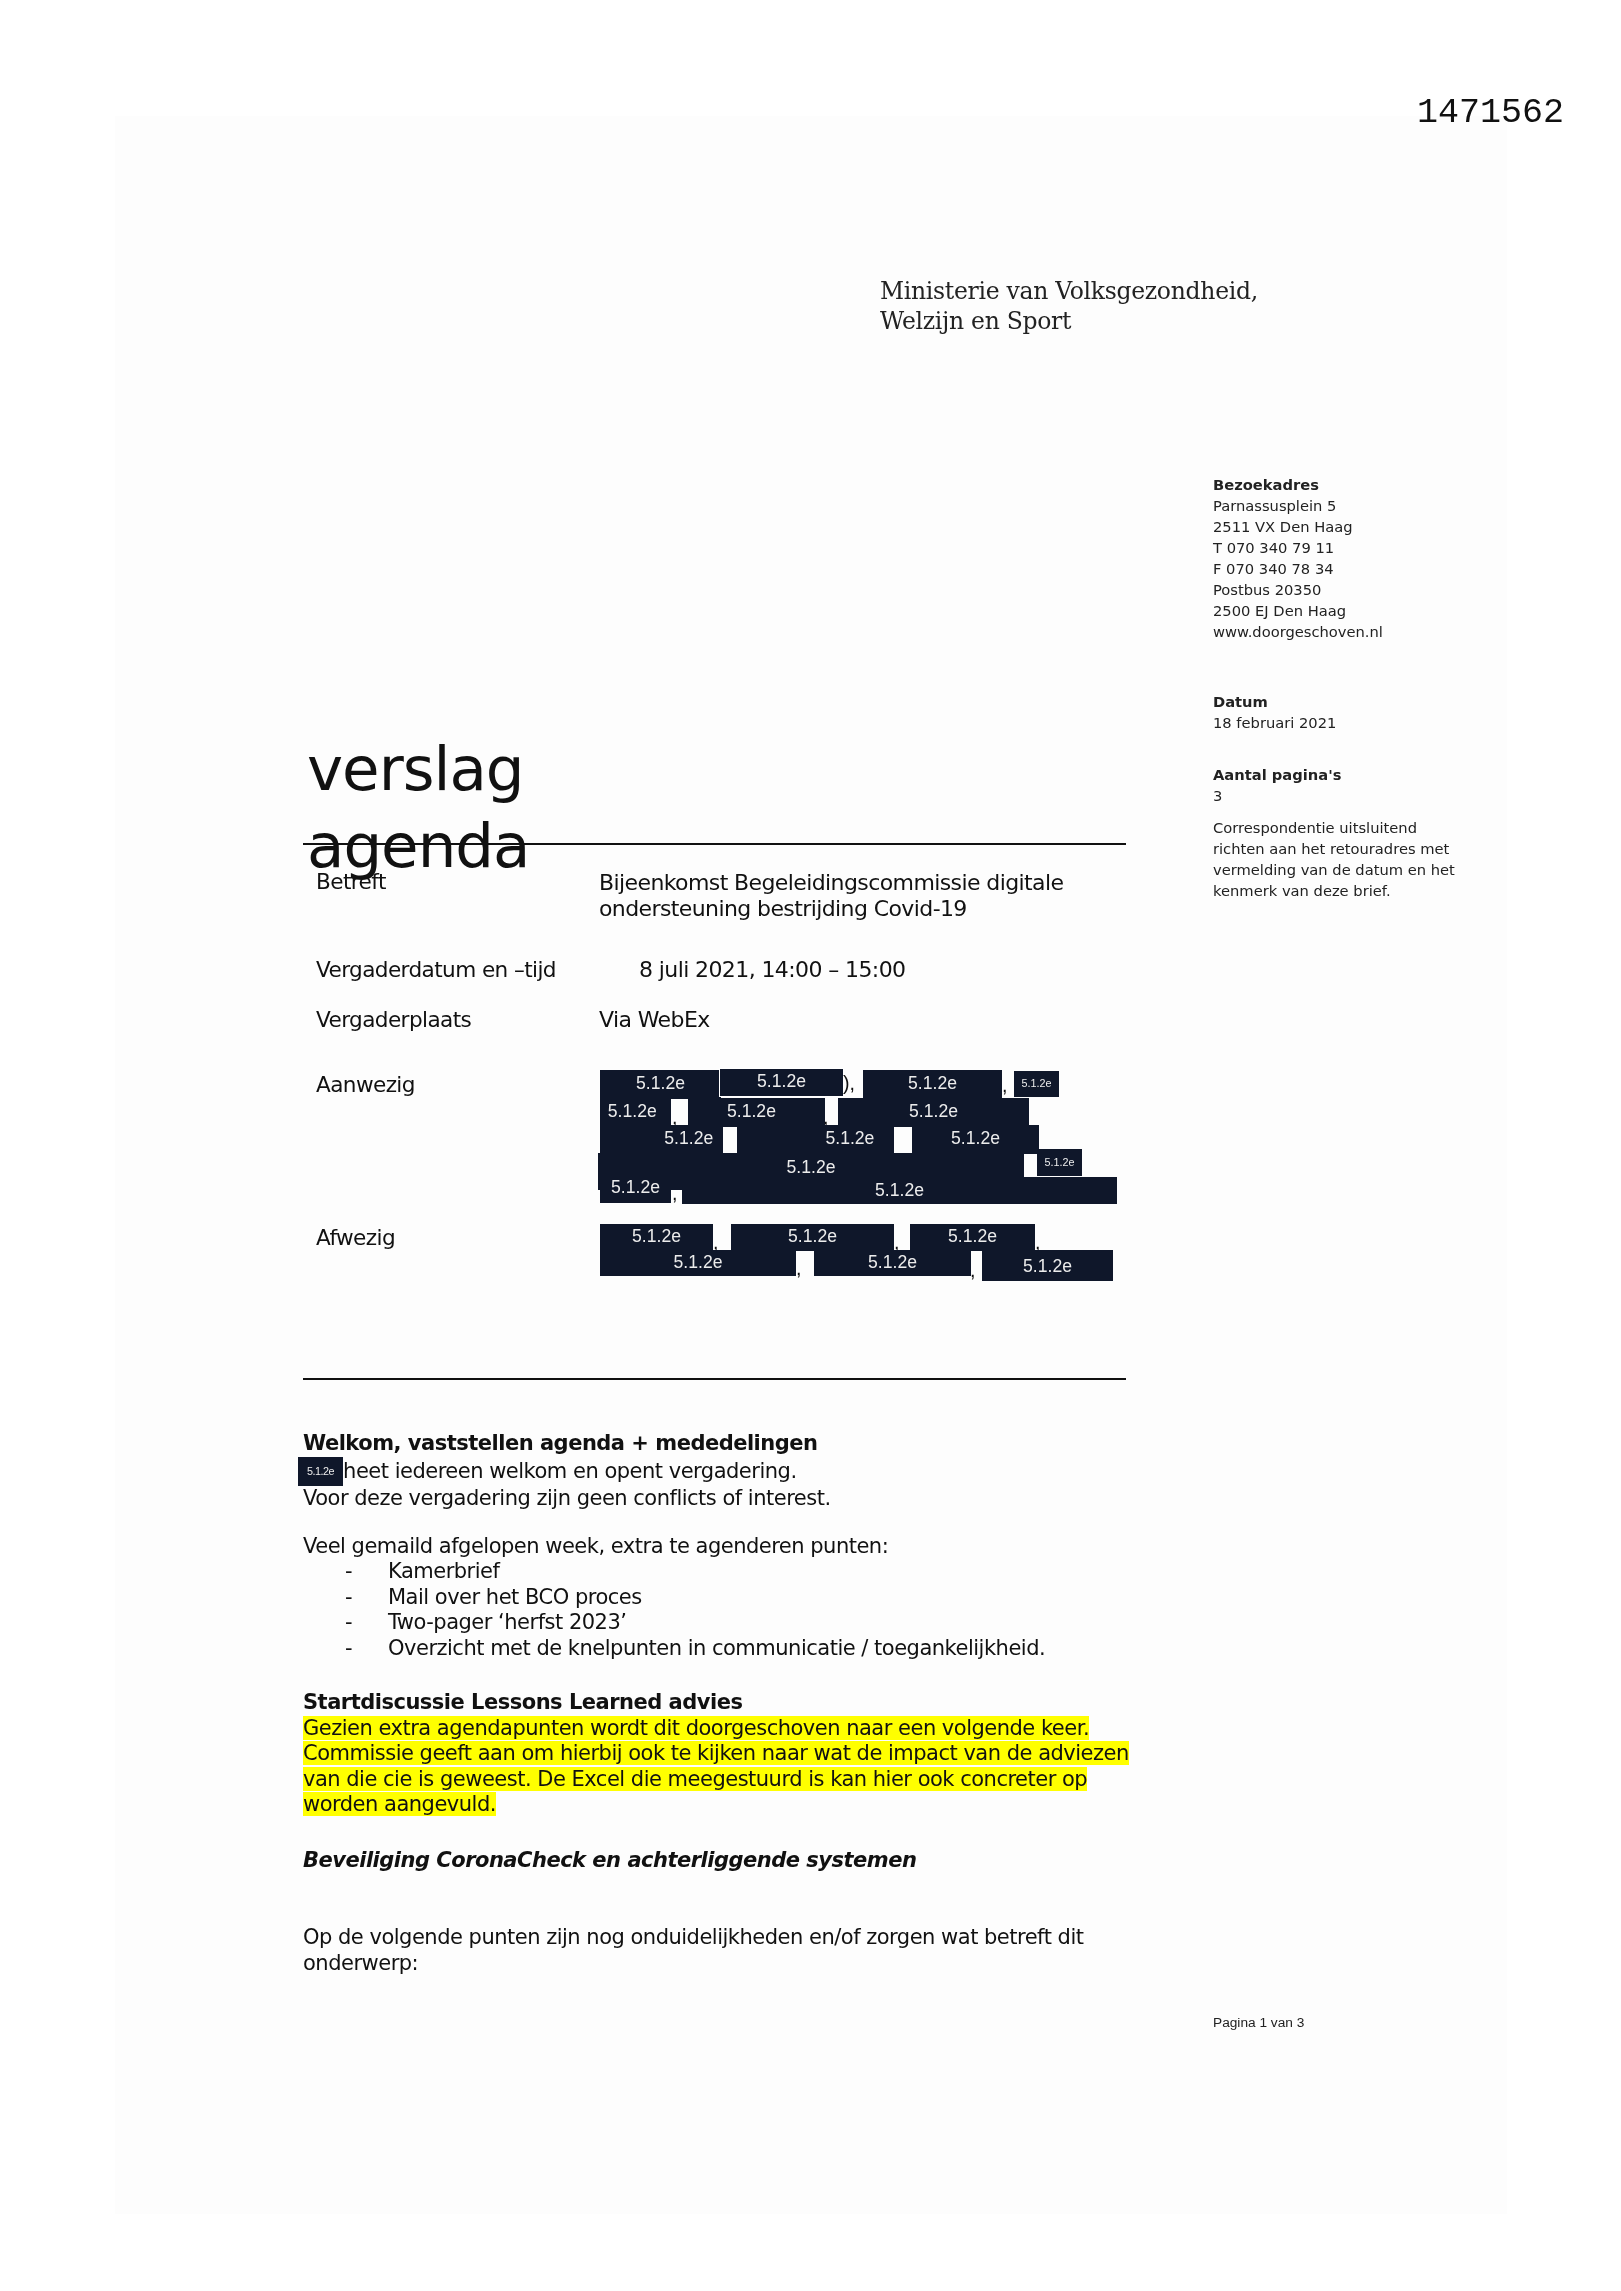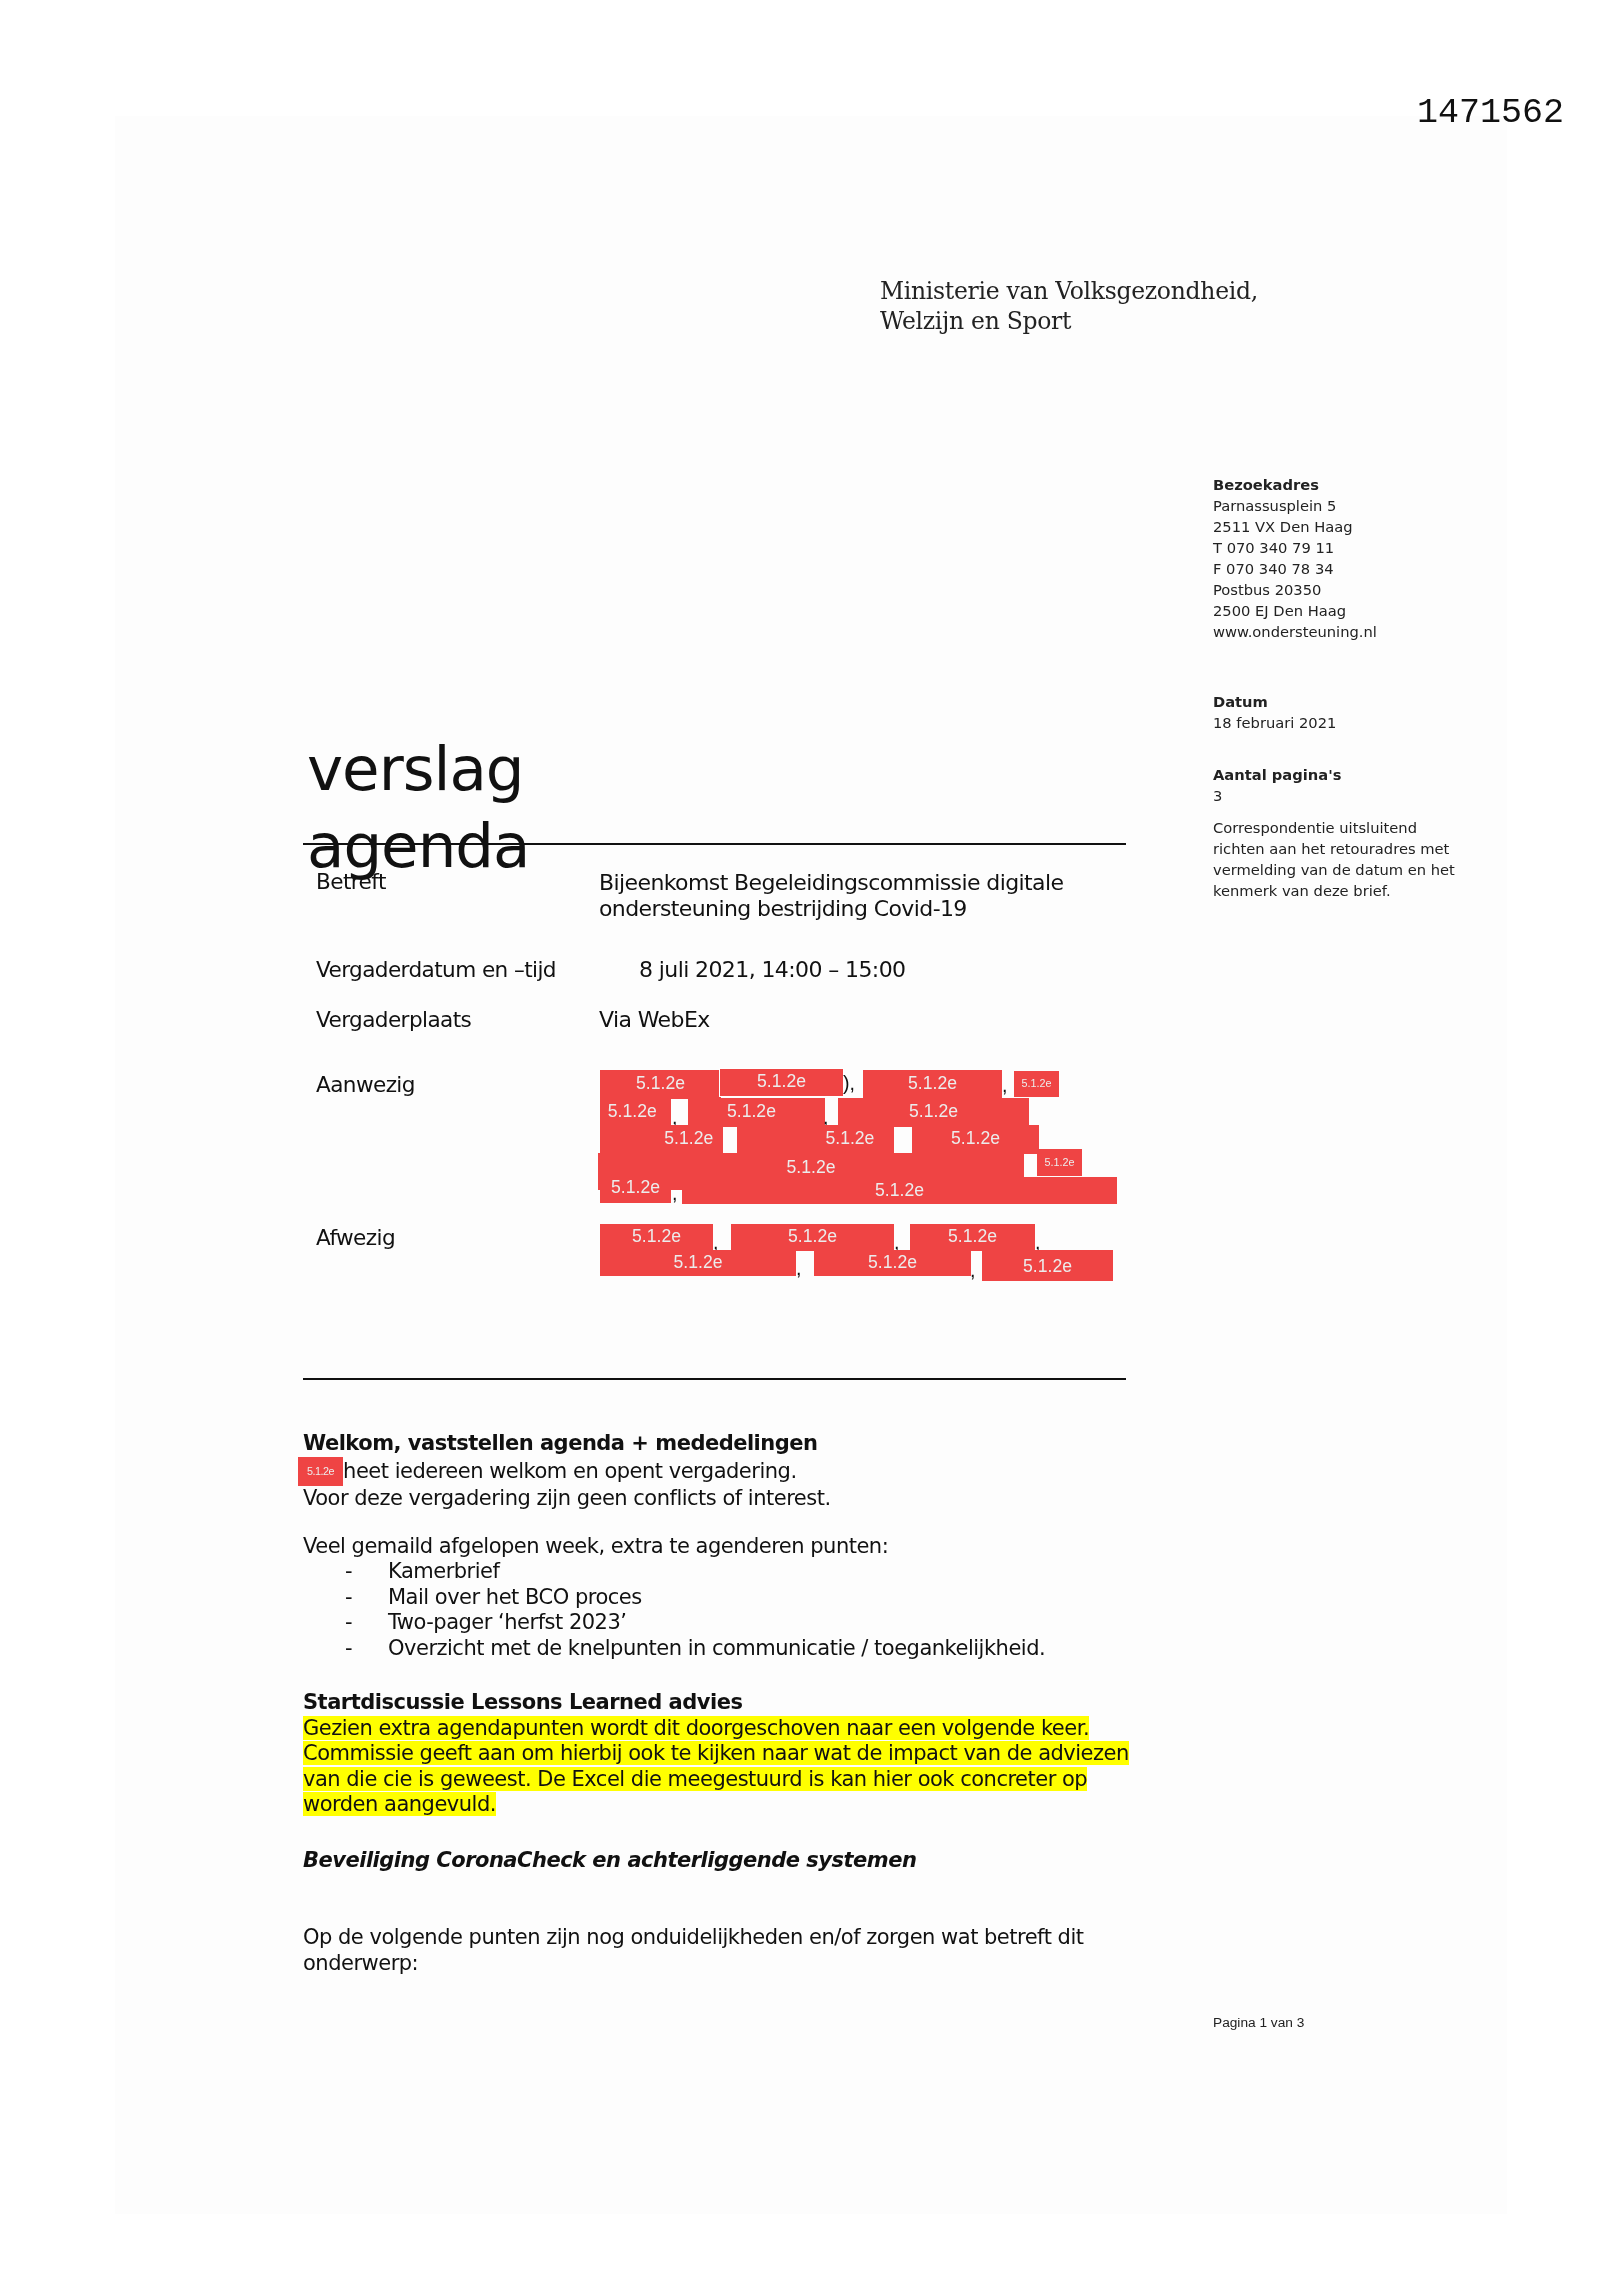--- a/index.html
+++ b/index.html
@@ -6,21 +6,21 @@
     body { width: 1621px; height: 2292px; position: relative; overflow: hidden; font-family: "DejaVu Sans", sans-serif; color: #111; }
     .page-area { position: absolute; left: 115px; top: 116px; width: 1392px; height: 2098px; background: #fdfdfd; }
     .doc-id { position: absolute; left: 1417px; top: 74px; font-family: Liberation Mono, monospace; font-size: 35px; color: #111; margin-top: 19px; }
     .ministry { position: absolute; left: 880px; top: 276px; font-family: "DejaVu Serif", serif; font-size: 23.5px; line-height: 30px; color: #222; letter-spacing: -0.3px; }
     .sidebar { position: absolute; left: 1213px; font-family: "DejaVu Sans", sans-serif; font-size: 14.7px; color: #222; line-height: 21px; }
     .sidebar .h { font-weight: bold; }
     .doc-type { position: absolute; left: 307px; top: 730px; font-family: "DejaVu Sans", sans-serif; font-size: 61px; line-height: 77px; color: #111; letter-spacing: -1px; }
     .hr { position: absolute; height: 2px; background: #111; }
     .meta-label { position: absolute; left: 316px; font-family: "DejaVu Sans", sans-serif; font-size: 21.6px; color: #111; letter-spacing: -0.6px; }
     .meta-value { position: absolute; left: 599px; font-family: "DejaVu Sans", sans-serif; font-size: 22px; color: #111; line-height: 25.5px; letter-spacing: -0.6px; }
-    .redact { position: absolute; background: #ef4444; color: #ececec; font-family: "Liberation Sans", sans-serif; text-align: center; white-space: nowrap; overflow: hidden; }
+    .redact { position: absolute; background: #0f172a; color: #ececec; font-family: "Liberation Sans", sans-serif; text-align: center; white-space: nowrap; overflow: hidden; }
     .comma { position: absolute; font-family: "Liberation Sans", sans-serif; font-size: 19.6px; color: #111; }
     .body-text { position: absolute; left: 303px; font-family: "DejaVu Sans", sans-serif; font-size: 21px; color: #111; line-height: 25.5px; letter-spacing: -0.5px; }
     .section-title { font-weight: bold; }
     .bullets { position: absolute; left: 345px; font-family: "DejaVu Sans", sans-serif; font-size: 21px; color: #111; line-height: 25.5px; letter-spacing: -0.5px; }
     .bullets .dash { display: inline-block; width: 43px; }
     .hl { background: #ffff00; }
     .footer { position: absolute; left: 1213px; top: 2015px; font-family: Liberation Sans, sans-serif; font-size: 13.7px; color: #222; }
   </style>
 </head>
 <body>
@@ -35,21 +35,21 @@
 </div>
 
 <div class="sidebar" style="top:474px;">
   <div class="h">Bezoekadres</div>
   <div>Parnassusplein 5</div>
   <div>2511 VX Den Haag</div>
   <div>T 070 340 79 11</div>
   <div>F 070 340 78 34</div>
   <div>Postbus 20350</div>
   <div>2500 EJ Den Haag</div>
-  <div>www.ondersteuning.nl</div>
+  <div>www.doorgeschoven.nl</div>
 </div>
 
 <div class="sidebar" style="top:691px;">
   <div class="h">Datum</div>
   <div>18 februari 2021</div>
 </div>
 
 <div class="sidebar" style="top:764px;">
   <div class="h">Aantal pagina's</div>
   <div>3</div>

